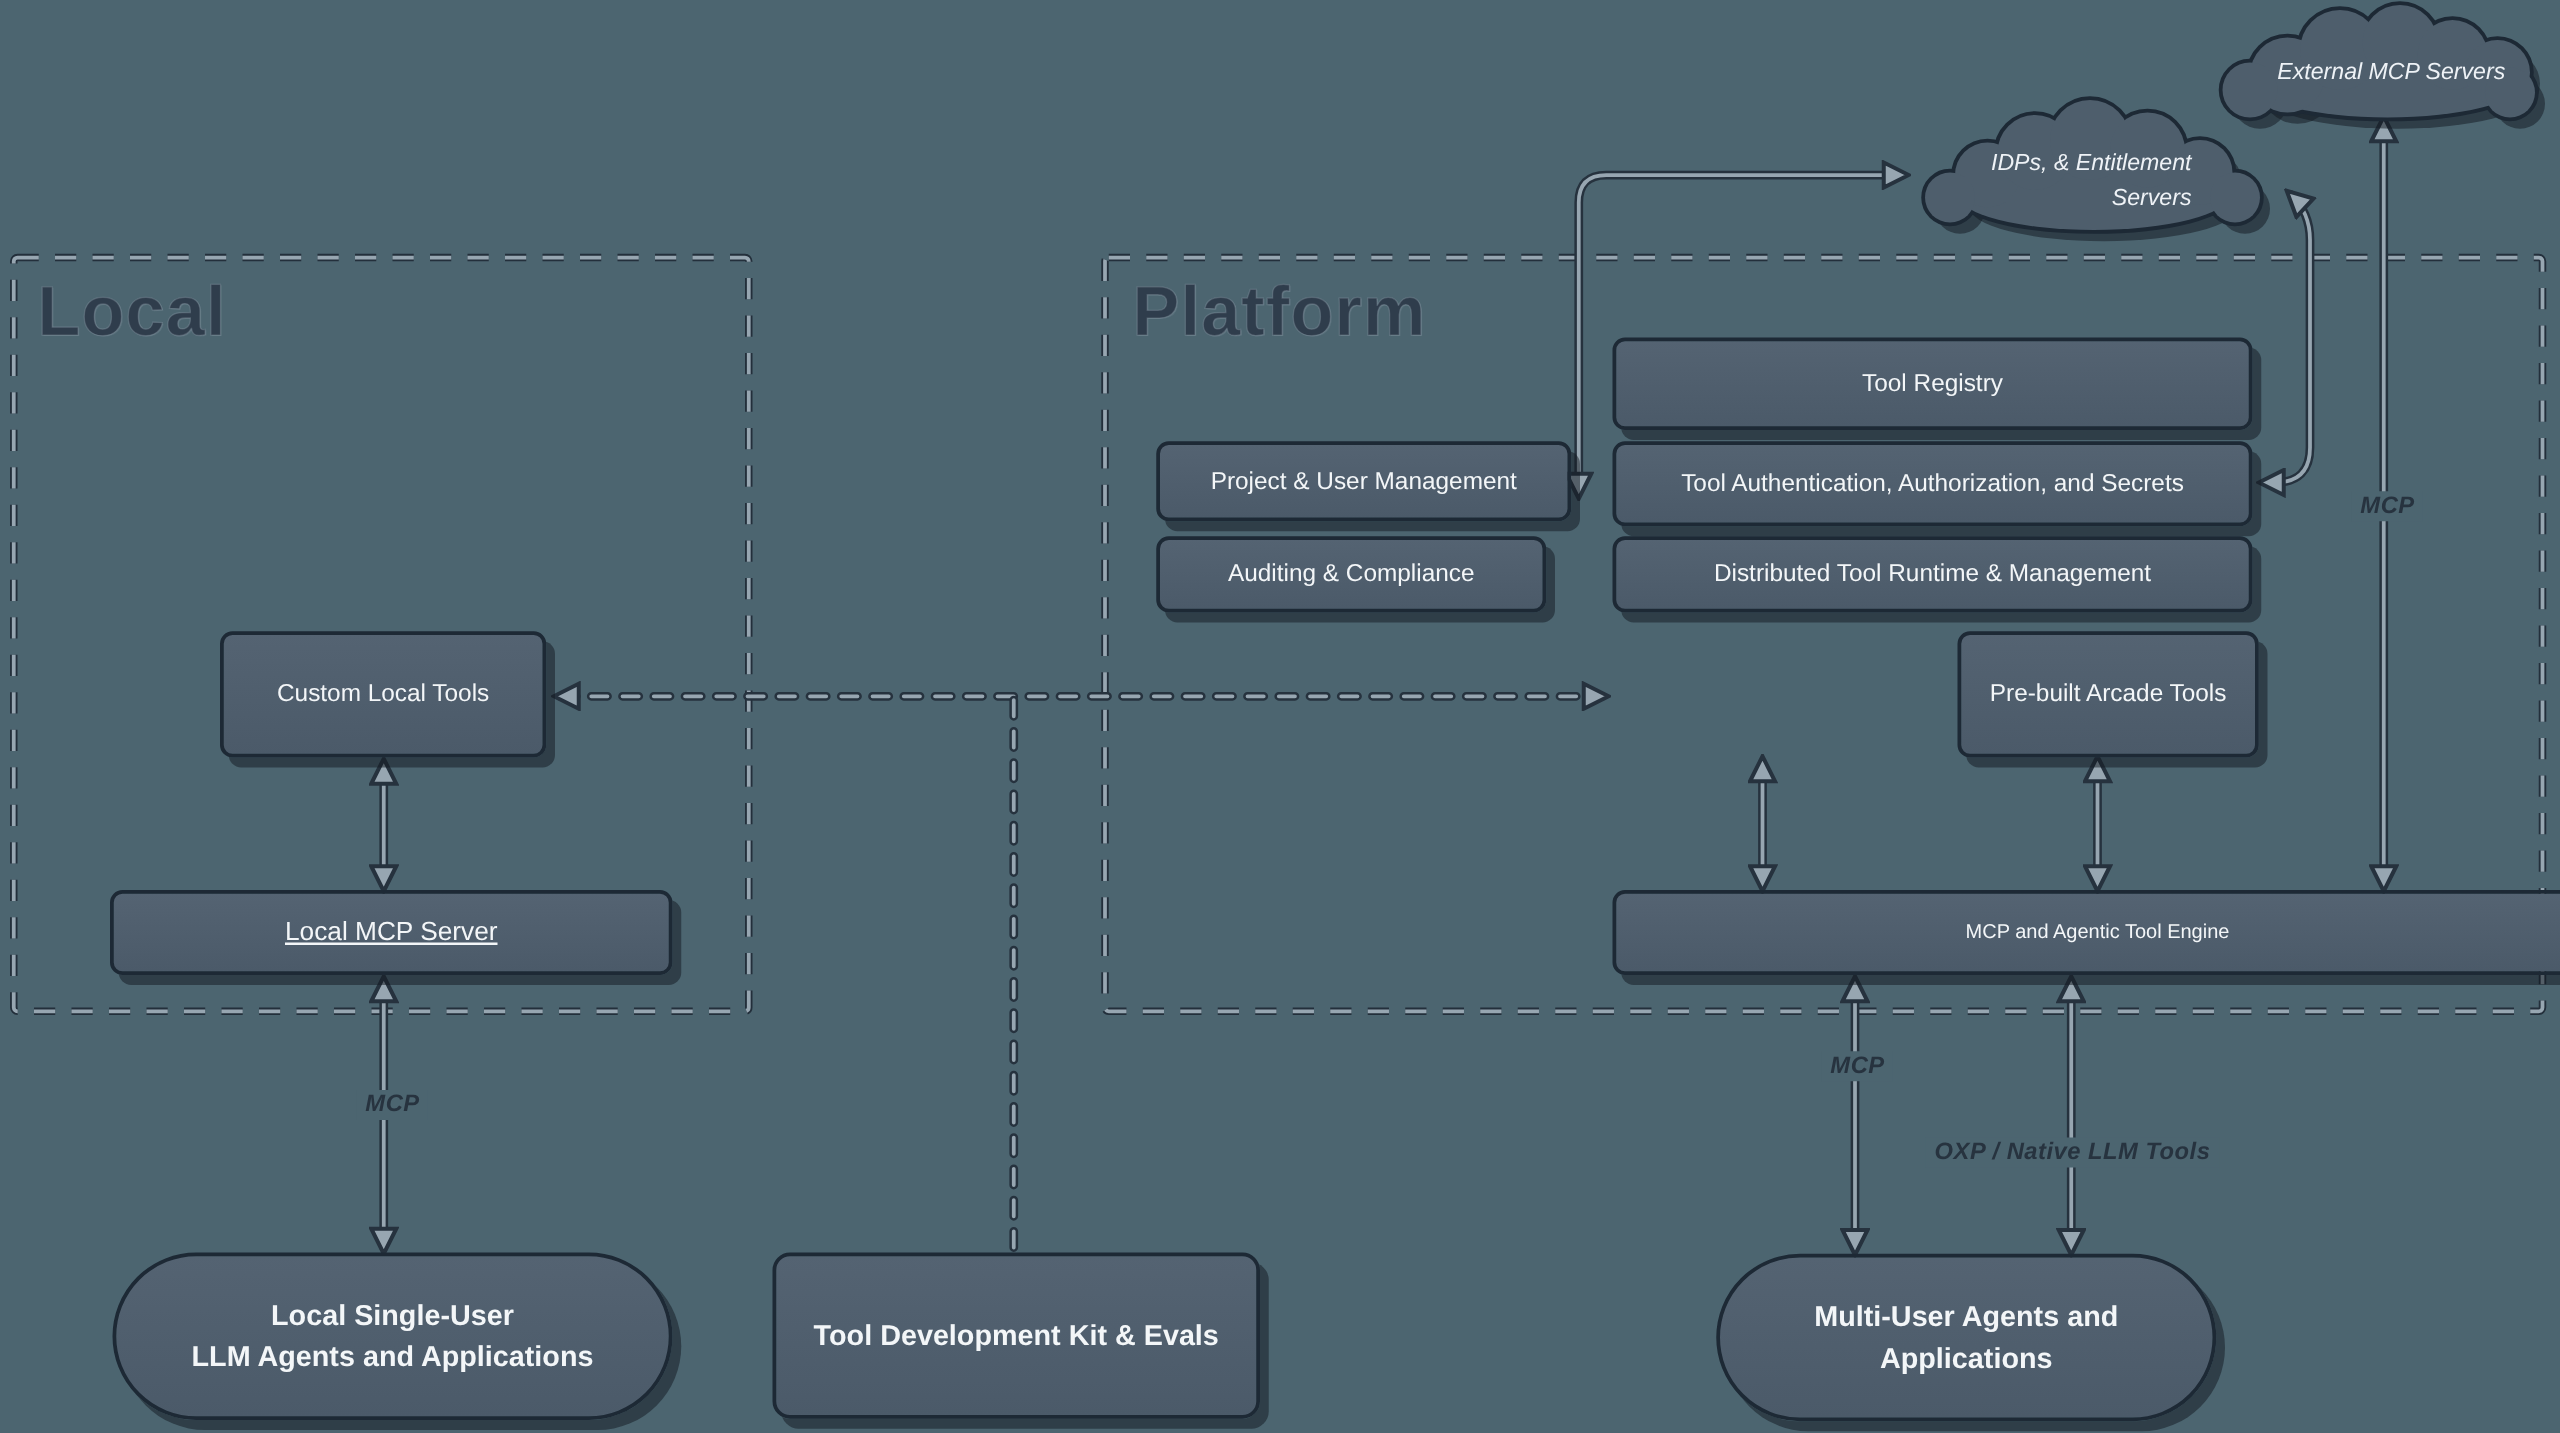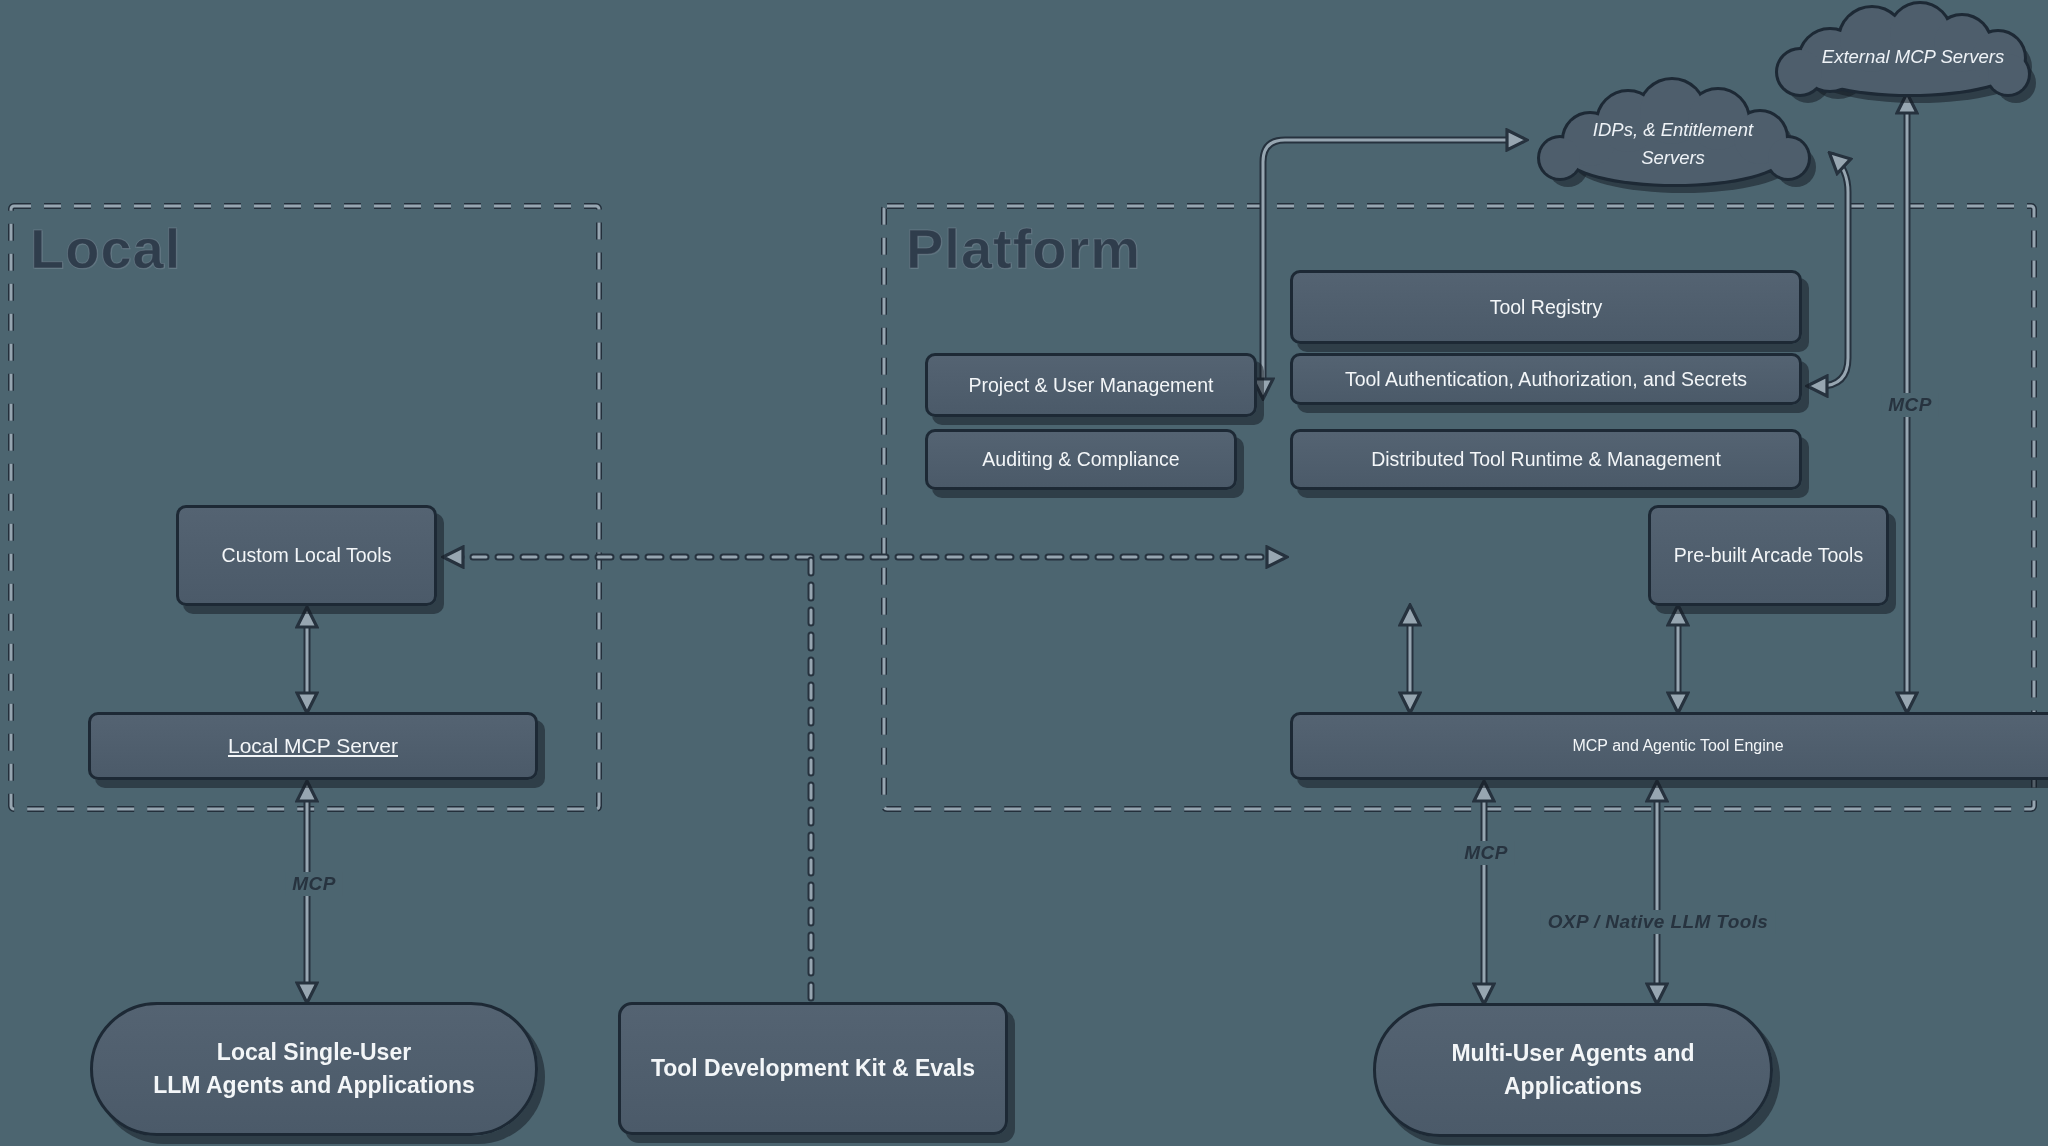--- a/index.html
+++ b/index.html
@@ -41,21 +41,21 @@
     text-align:center;
     font-size:19.5px;font-weight:500;
     z-index:4;
     box-sizing:border-box;
     line-height:1.45;
   }
   .node.bold{font-weight:bold;font-size:23px;}
   .pill{border-radius:70px;}
   .cloud-label{
     position:absolute;color:#eef2f6;font-style:italic;font-weight:500;
-    font-size:18.5px;text-align:center;z-index:5;line-height:1.5;
+    font-size:18.5px;text-align:right;z-index:5;line-height:1.5;
     transform:translate(-50%,-50%);white-space:nowrap;
   }
   .edge-label{
     position:absolute;z-index:6;
     transform:translate(-50%,-50%);
     background:var(--bg);
     color:var(--label);
     font-style:italic;font-weight:bold;font-size:19px;
     padding:1px 7px;white-space:nowrap;letter-spacing:.4px;
   }
@@ -210,30 +210,30 @@
     <span>IDPs, &amp; Entitlement</span><br>
     <span>Servers</span>
   </div>
 
   <div class="node" style="left:1290px;top:270px;width:512px;height:74px;">
     <span>Tool Registry</span>
   </div>
   <div class="node" style="left:925px;top:353px;width:332px;height:64px;">
     <span>Project &amp; User Management</span>
   </div>
-  <div class="node" style="left:1290px;top:353px;width:512px;height:52px;">
+  <div class="node" style="left:1290px;top:353px;width:512px;height:68px;">
     <span>Tool Authentication, Authorization, and Secrets</span>
   </div>
   <div class="node" style="left:925px;top:429px;width:312px;height:61px;">
     <span>Auditing &amp; Compliance</span>
   </div>
   <div class="node" style="left:1290px;top:429px;width:512px;height:61px;">
     <span>Distributed Tool Runtime &amp; Management</span>
   </div>
-  <div class="node" style="left:1648px;top:505px;width:241px;height:101px;">
+  <div class="node" style="left:1566px;top:505px;width:241px;height:101px;">
     <span>Pre-built Arcade Tools</span>
   </div>
   <div class="node" style="left:1290px;top:712px;width:776px;height:68px;font-size:16px;">
     <span>MCP and Agentic Tool Engine</span>
   </div>
 
   <div class="node" style="left:176px;top:505px;width:261px;height:101px;">
     <span>Custom Local Tools</span>
   </div>
   <div class="node" style="left:88px;top:712px;width:450px;height:68px;font-size:21px;text-decoration:underline;">

